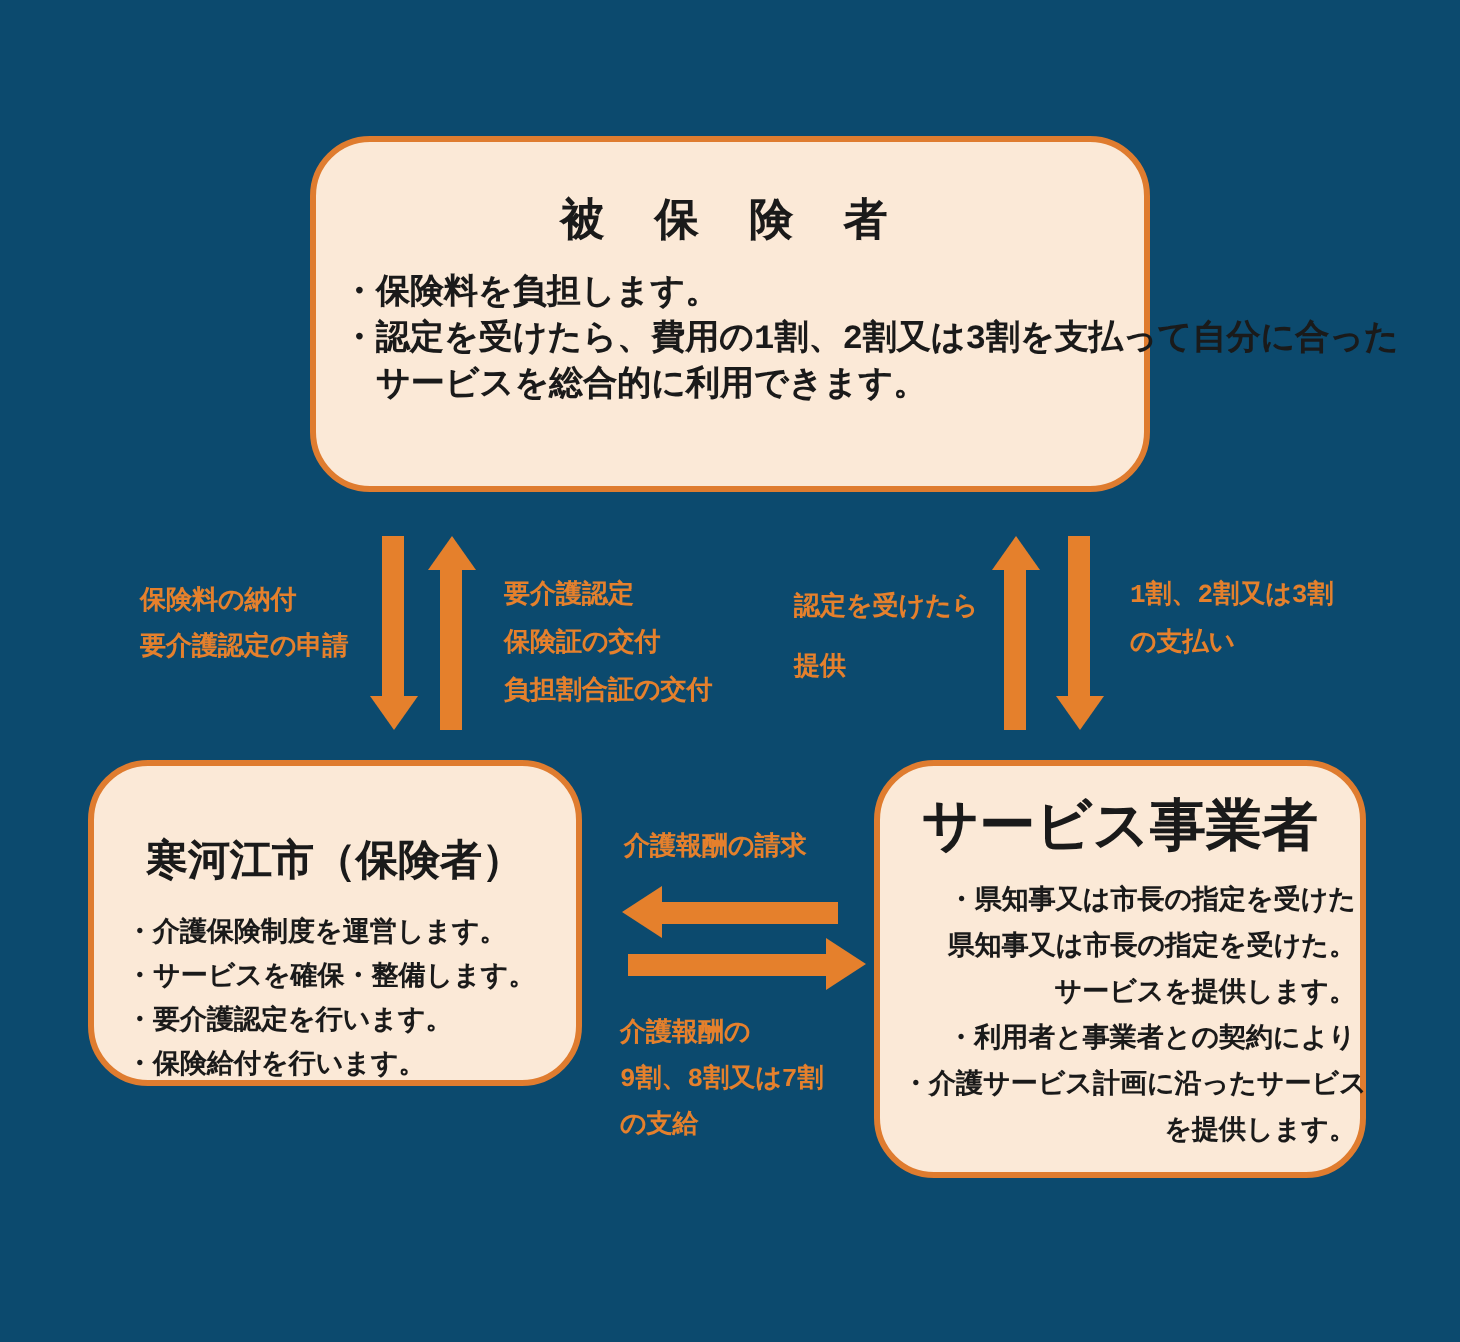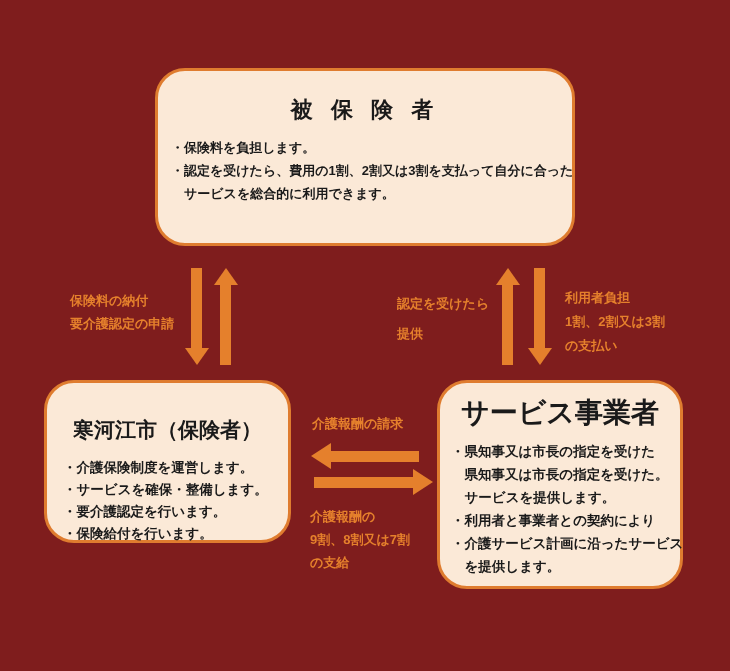--- a/index.html
+++ b/index.html
@@ -3,45 +3,45 @@
 <meta charset="utf-8">
 <style>
   :root{
     --accent:#E5802C;
     --box-border:#DF7C2F;
     --box-fill:#FBE9D7;
     --text:#1A1A1A;
   }
   html,body{margin:0;padding:0;background:#fff;}
   .canvas{
-    position:relative;width:730px;height:671px;background:#7f1d1d;overflow:hidden;
-    font-family:Liberation Sans, sans-serif;
+    position:relative;width:730px;height:671px;background:#0c4a6e;overflow:hidden;
+    font-family:Liberation Mono, monospace;
     font-weight:bold;color:var(--text);
   }
   
   .box{
     position:absolute;box-sizing:border-box;
     background:var(--box-fill);
     border:3px solid var(--box-border);
     border-radius:30px;
   }
   #box-insured{left:155px;top:68px;width:420px;height:178px;}
   #box-city{left:44px;top:380px;width:247px;height:163px;}
   #box-provider{left:437px;top:380px;width:246px;height:209px;}
 
   .box-title{text-align:center;}
   #box-insured .box-title{margin-top:24px;font-size:22px;letter-spacing:6px;}
   #box-city .box-title{margin-top:33px;font-size:21px;}
   #box-provider .box-title{margin-top:11px;font-size:28px;}
 
-  .box-body{font-size:13px;}
+  .box-body{font-size:17px;}
   .box-body .line{white-space:nowrap;}
   #box-insured .box-body{margin:11px 4px 0 13px;line-height:23px;}
   #box-city .box-body{margin:13px 2px 0 16px;line-height:22px;font-size:13.5px;}
-  #box-provider .box-body{margin:8px 2px 0 11px;line-height:23px;font-size:13.5px;}
+  #box-provider .box-body{margin:8px 2px 0 11px;line-height:23px;font-size:13.5px;text-align:right;}
 
   
   .flabel{position:absolute;color:var(--accent);font-size:13px;line-height:23px;white-space:nowrap;}
   #label-premium{left:70px;top:289px;}
   #label-cert{left:252px;top:286px;line-height:24px;}
   #label-care{left:397px;top:289px;line-height:30px;}
   #label-burden{left:565px;top:286px;line-height:24px;}
   #label-claim{left:312px;top:412px;}
   #label-payment{left:310px;top:505px;line-height:23px;}
 
@@ -132,28 +132,32 @@
   <div class="harrow right" id="arrow-city-to-provider">
     <div class="shaft"></div>
     <div class="head"></div>
   </div>
 
   <div class="flabel" id="label-premium">
     <div>保険料の納付</div>
     <div>要介護認定の申請</div>
   </div>
 
+  <div class="flabel" id="label-cert">
+    <div>要介護認定</div>
+    <div>保険証の交付</div>
+    <div>負担割合証の交付</div>
+  </div>
 
   <div class="flabel" id="label-care">
     <div>認定を受けたら</div>
     <div>提供</div>
   </div>
 
   <div class="flabel" id="label-burden">
-    <div>利用者負担</div>
     <div>1割、2割又は3割</div>
     <div>の支払い</div>
   </div>
 
   <div class="flabel" id="label-claim">
     <div>介護報酬の請求</div>
   </div>
 
   <div class="flabel" id="label-payment">
     <div>介護報酬の</div>

